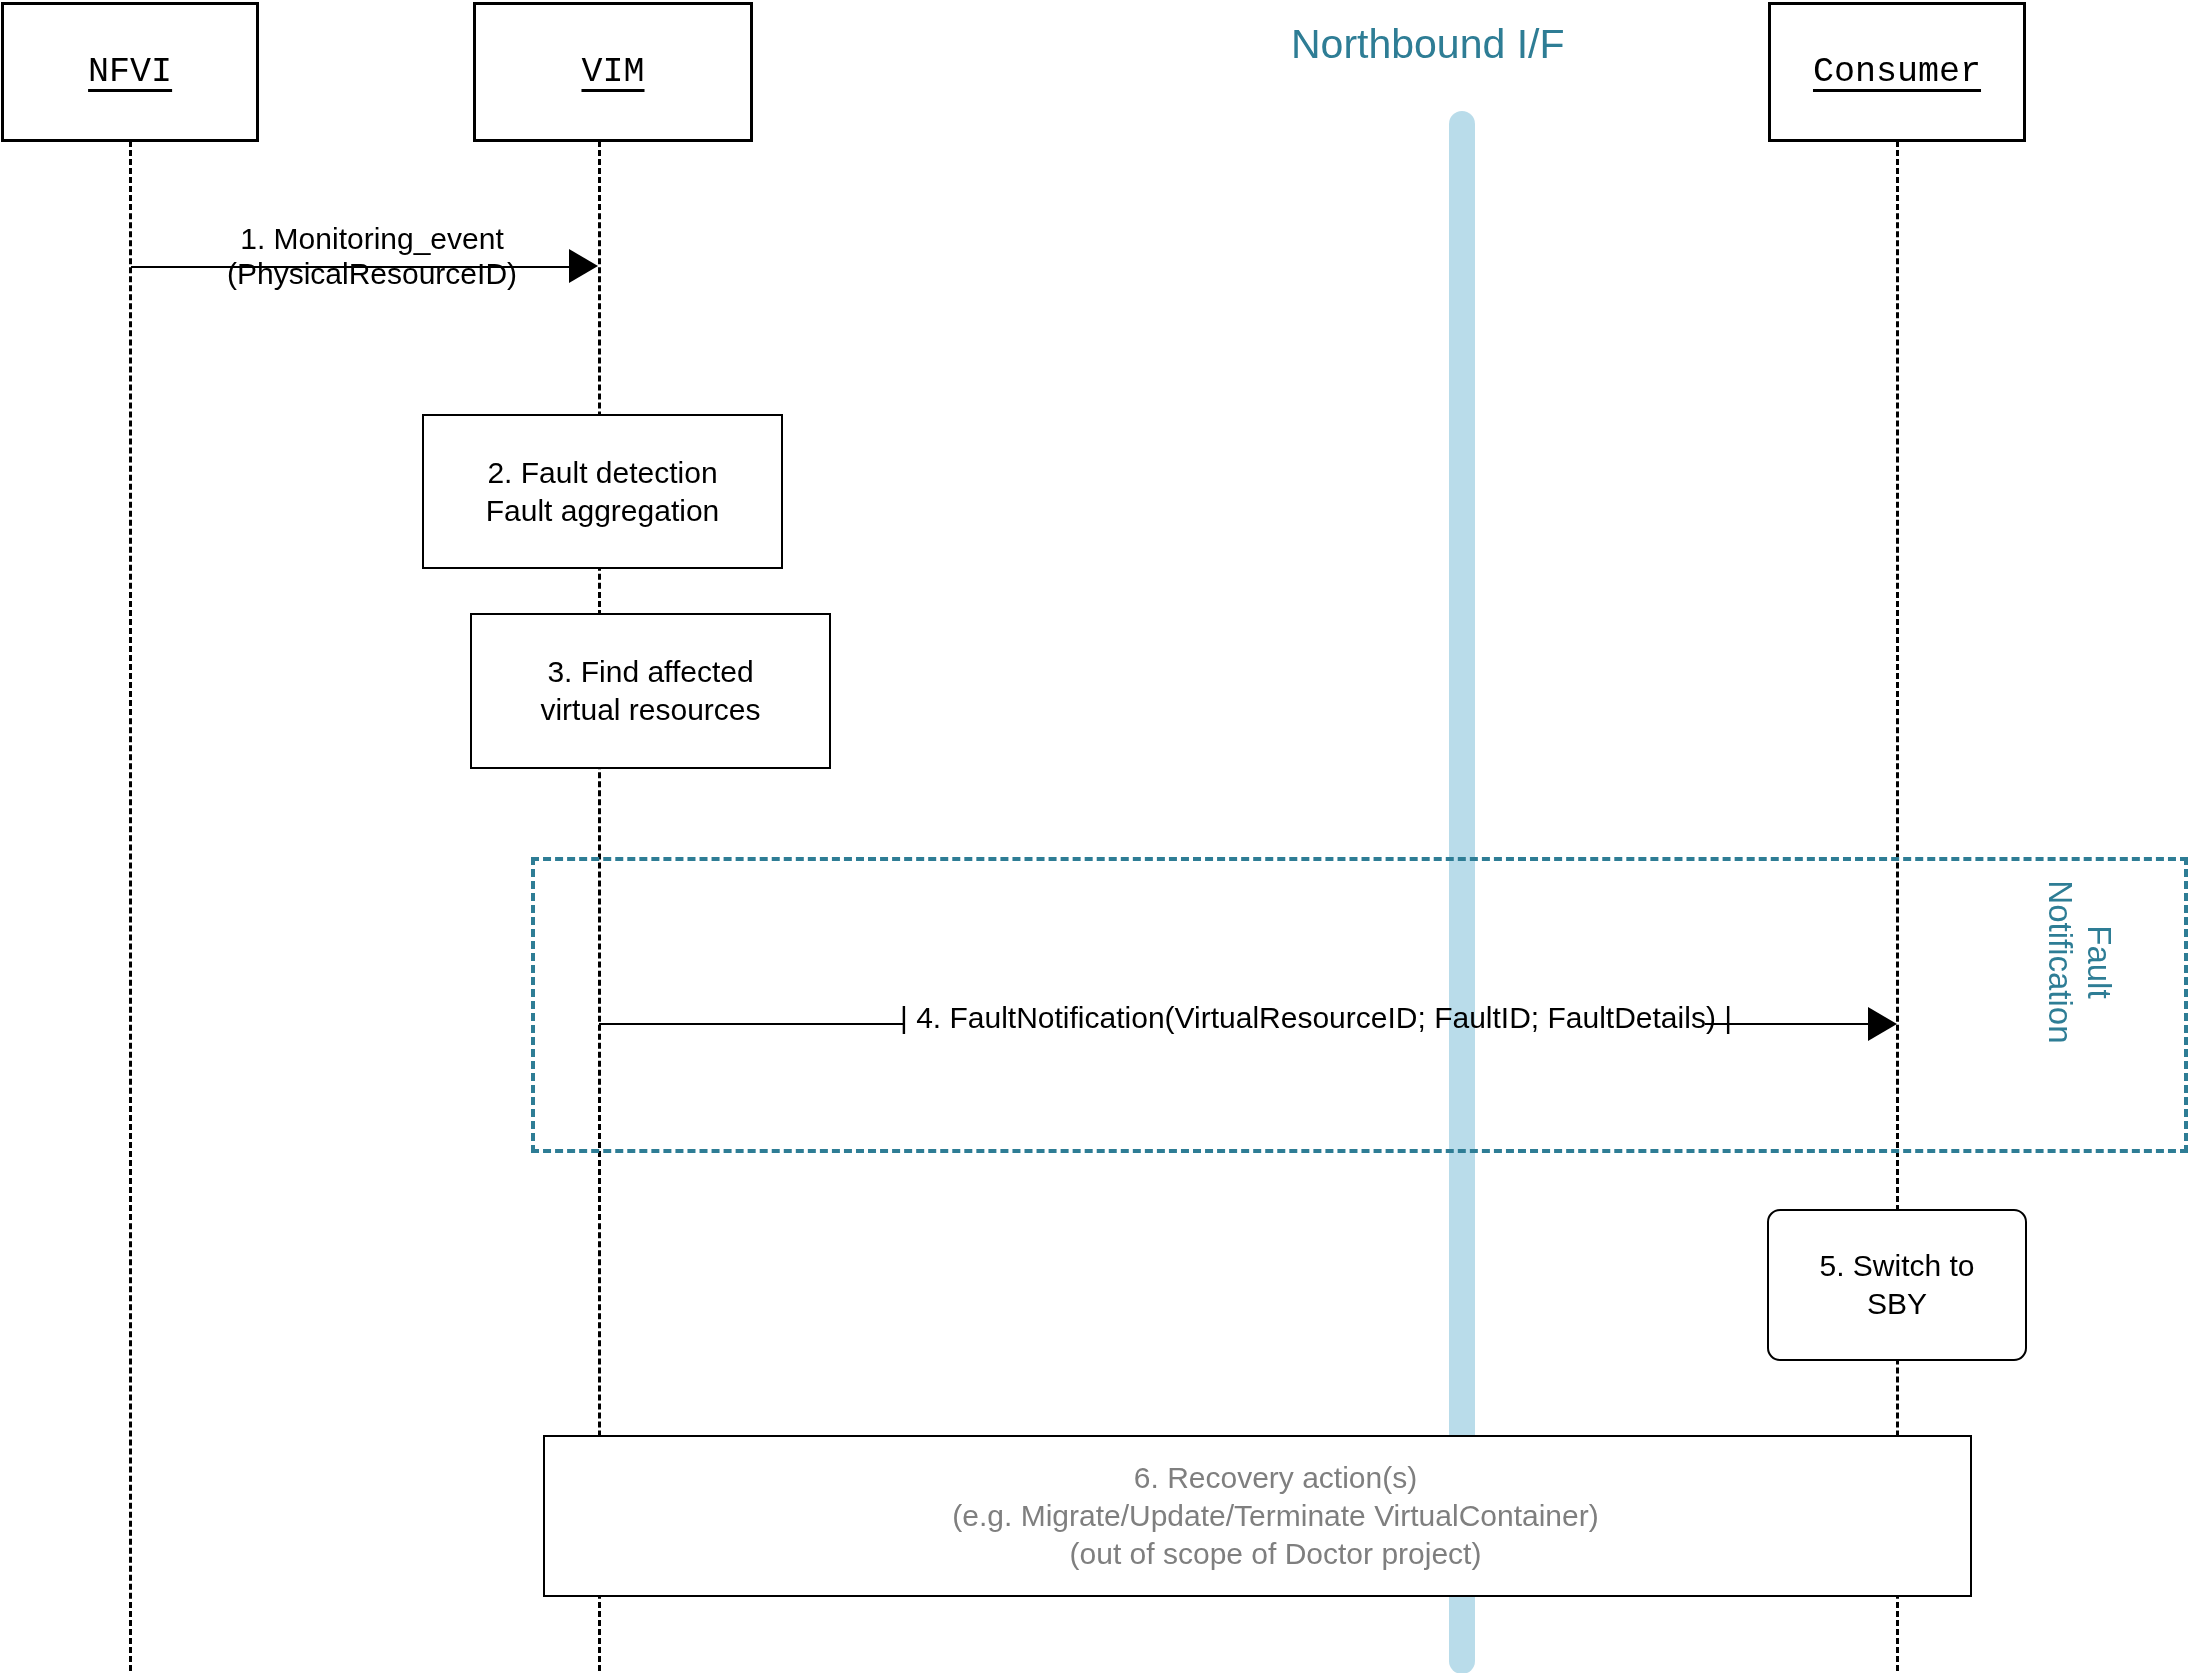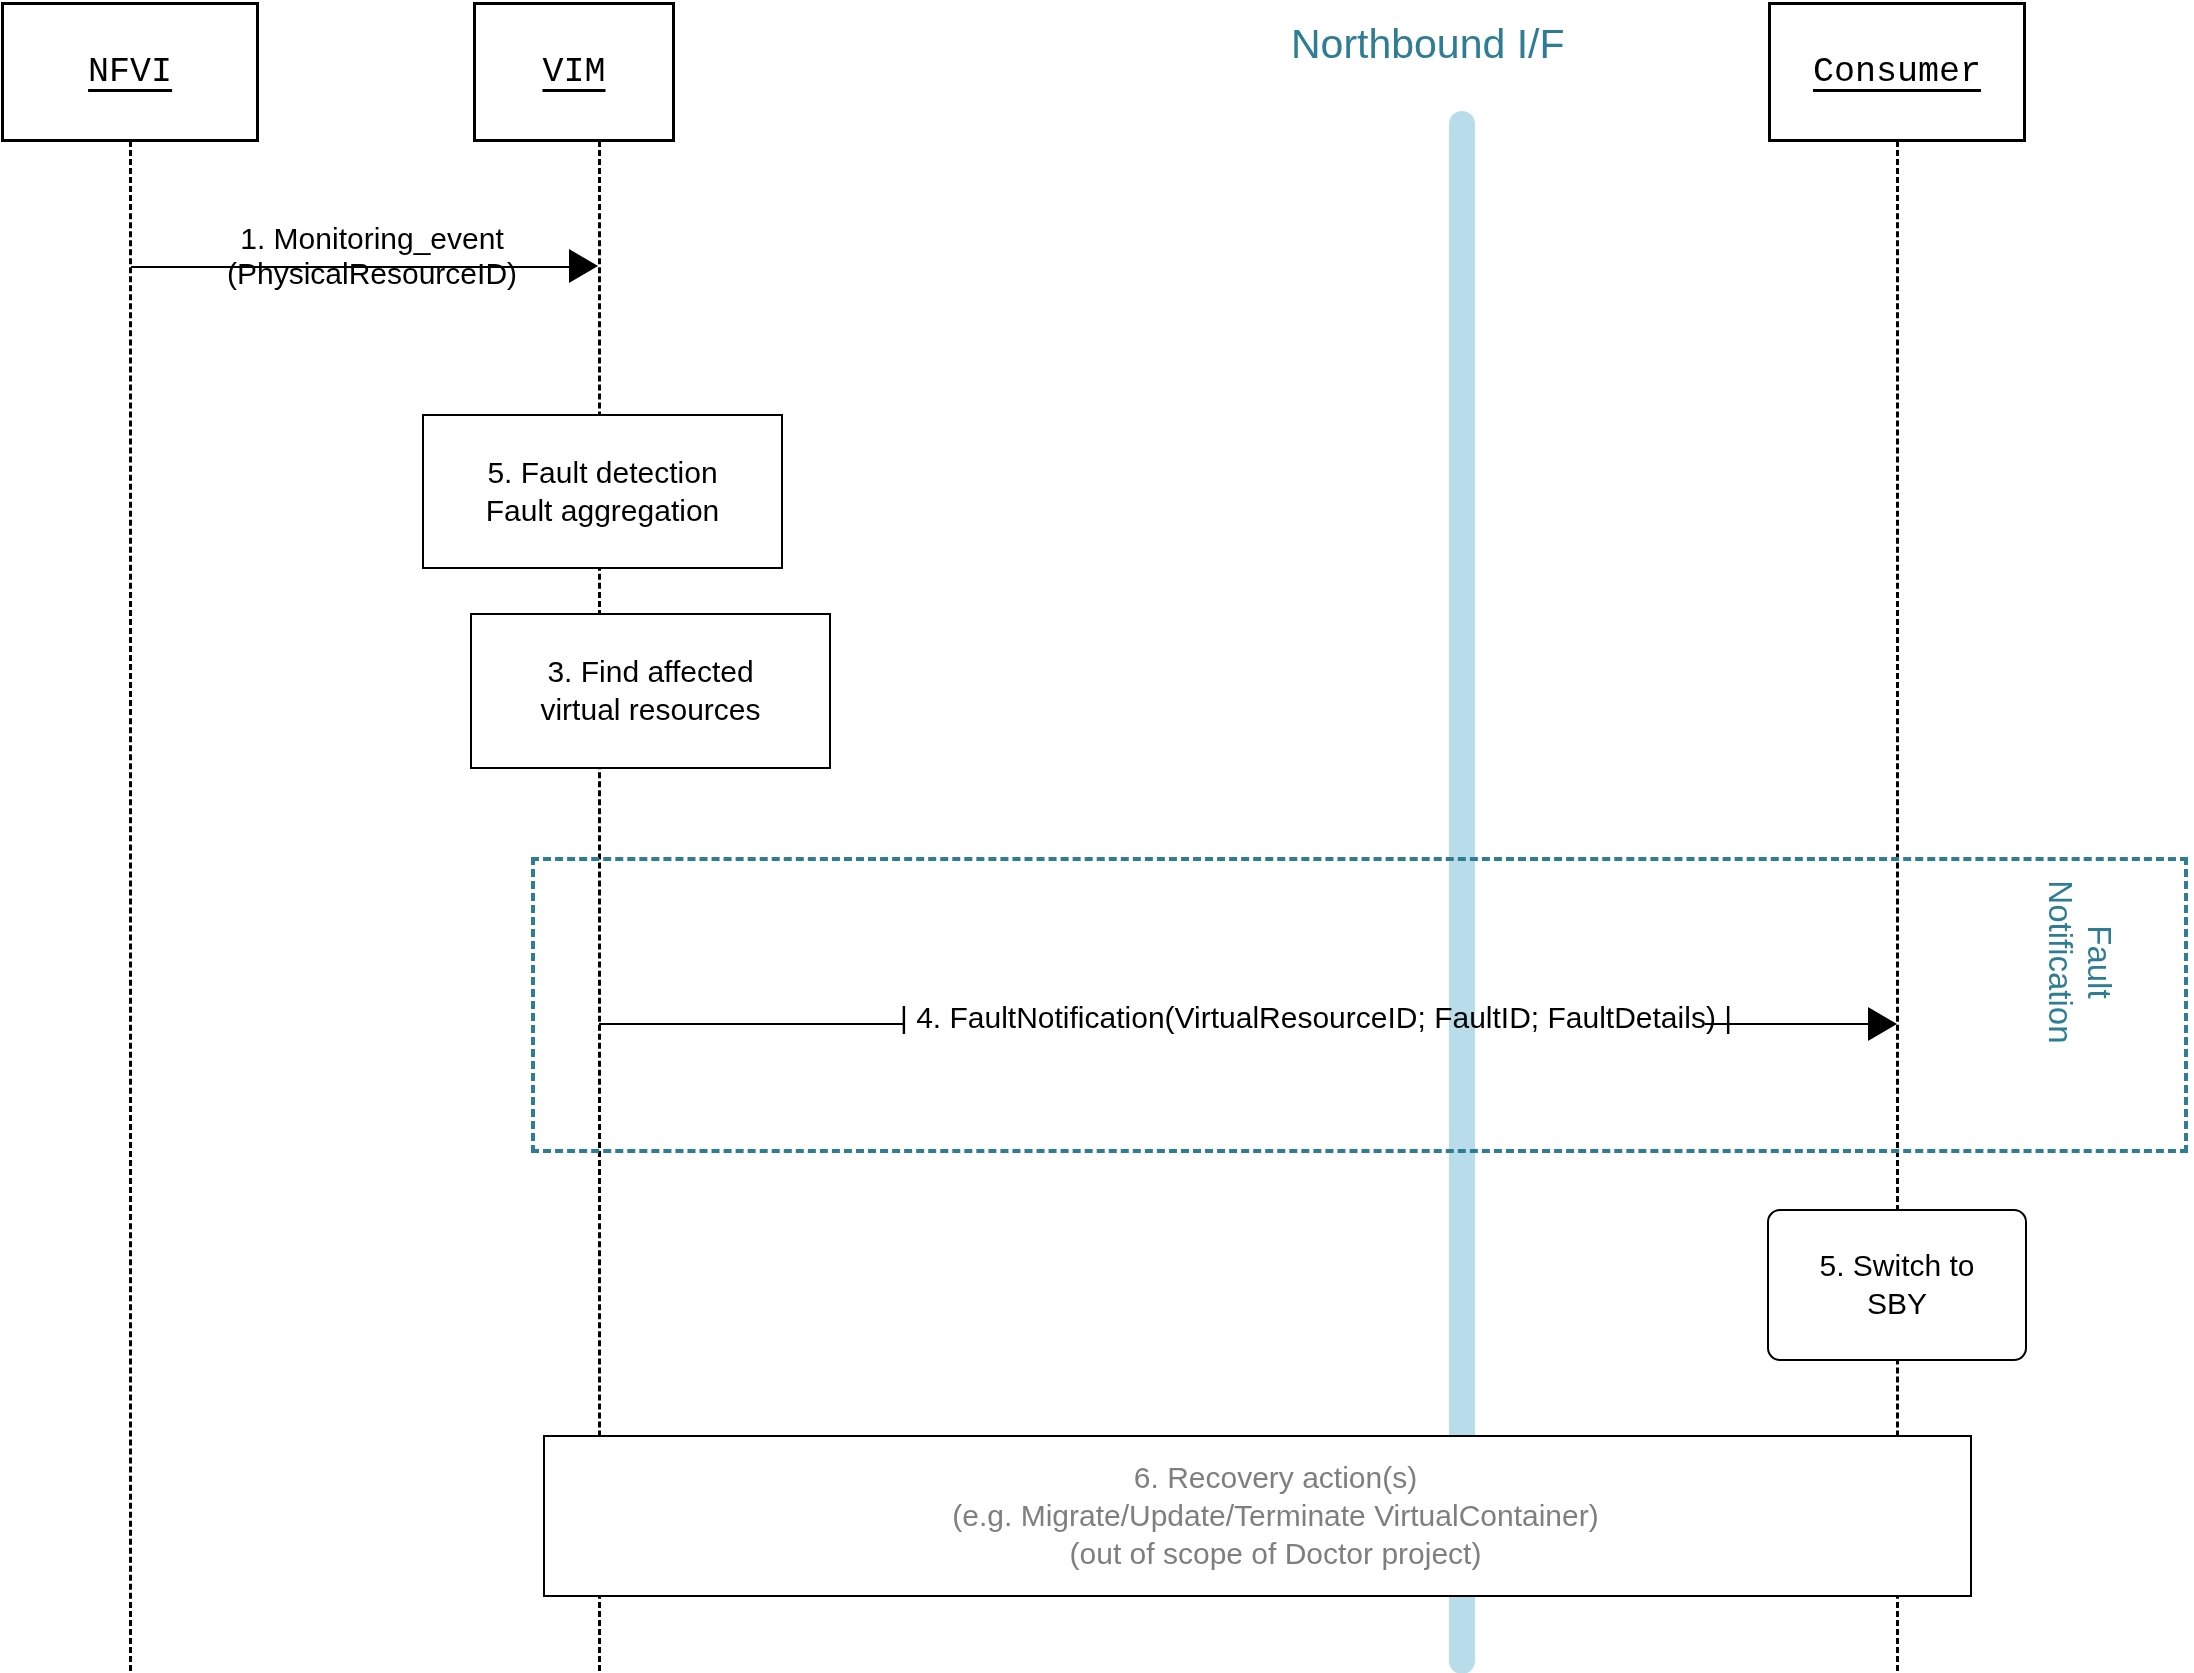--- a/index.html
+++ b/index.html
@@ -132,39 +132,39 @@
   <div class="lifeline" style="left:129px; top:141px; height:1530px;"></div>
   <div class="lifeline" style="left:598px; top:141px; height:1530px;"></div>
   <div class="lifeline" style="left:1896px; top:141px; height:1530px;"></div>
 
   <div class="nb-bar" style="left:1449px; top:111px; width:26px; height:1563px;"></div>
 
   <div class="actor-box" style="left:1.1px; top:1.7px; width:258px; height:140px;">
     <span class="actor-label">NFVI</span>
   </div>
 
-  <div class="actor-box" style="left:473px; top:1.7px; width:202px; height:140px;">
+  <div class="actor-box" style="left:473px; top:1.7px; width:280px; height:140px;">
     <span class="actor-label">VIM</span>
   </div>
 
   <div class="nb-title" style="left:1291px; top:21.4px;">Northbound I/F</div>
 
   <div class="actor-box" style="left:1768px; top:1.7px; width:258px; height:140px;">
     <span class="actor-label">Consumer</span>
   </div>
 
   <div class="msg-line" style="left:131px; top:266px; width:444px;"></div>
   <div class="msg-head" style="left:569px; top:249px;"></div>
   <div class="msg-label" style="left:203px; top:222px; width:338px;">
     <div>1. Monitoring_event</div>
     <div>(PhysicalResourceID)</div>
   </div>
 
   <div class="proc-box" style="left:422px; top:414px; width:361px; height:155px;">
-    <div class="line">5. Fault detection</div>
+    <div class="line">2. Fault detection</div>
     <div class="line">Fault aggregation</div>
   </div>
 
   <div class="proc-box" style="left:422px; top:613px; width:361px; height:156px;margin-left:48px;">
     <div class="line">3. Find affected</div>
     <div class="line">virtual resources</div>
   </div>
 
   <div class="frame" style="left:531px; top:857px; width:1657px; height:296px;"></div>
   <div class="frame-label" style="left:1961px; top:923px; width:236px;">

